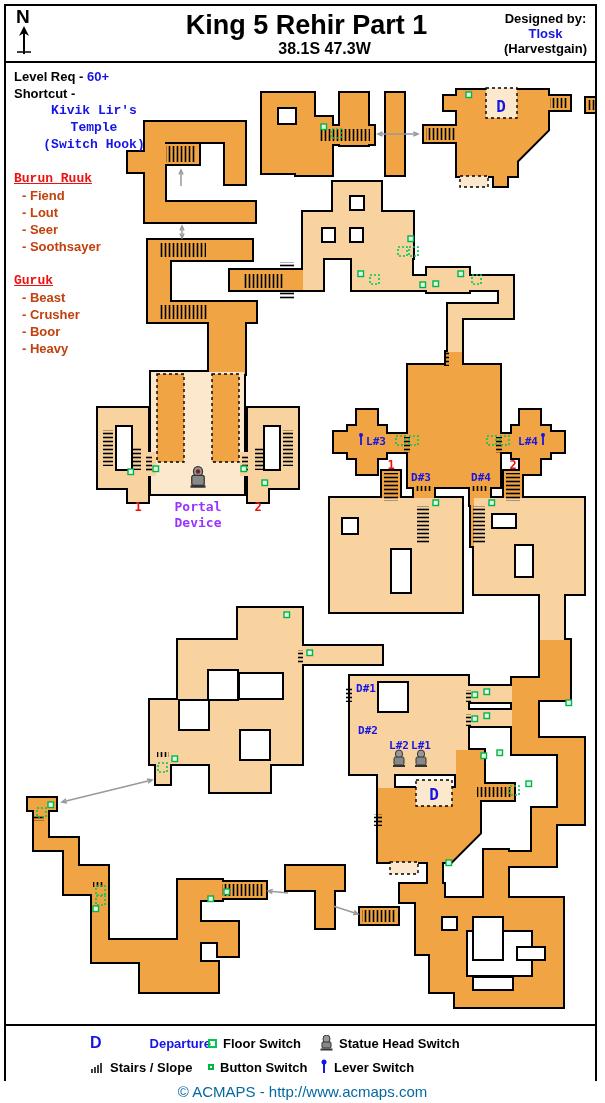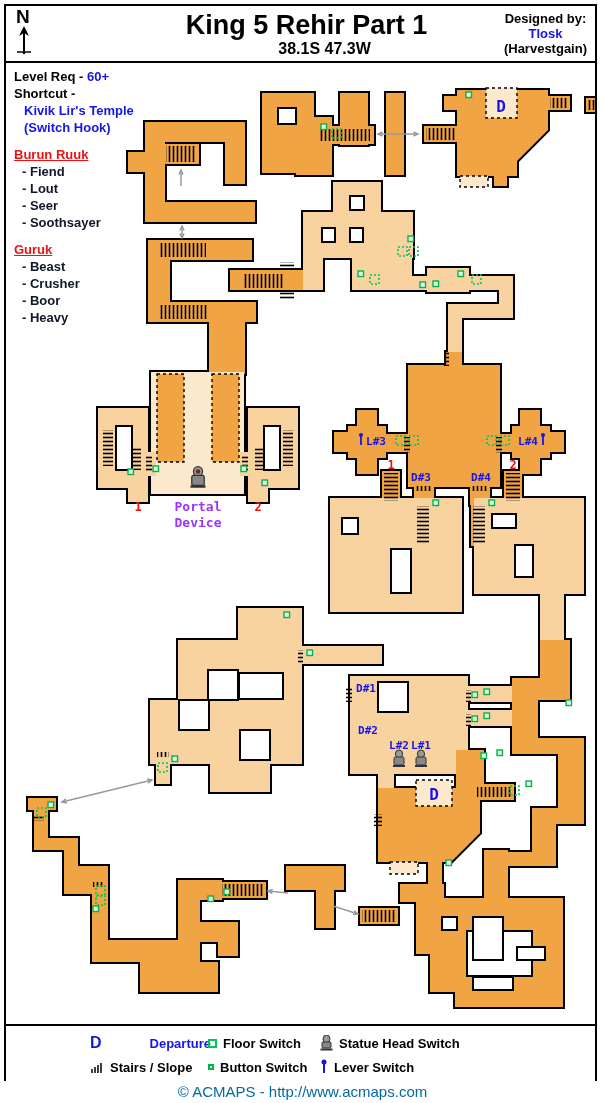--- a/index.html
+++ b/index.html
@@ -8,24 +8,24 @@
   .frame{position:absolute;left:4px;top:4px;width:593px;height:1077px;border:2px solid #000;box-sizing:border-box;background:#fff;}
   .header{position:absolute;left:0;top:0;width:100%;height:55px;border-bottom:2px solid #000;box-sizing:content-box;background:#fff;}
   .title{position:absolute;left:12px;right:0;top:4px;text-align:center;font-size:27px;font-weight:bold;letter-spacing:0px;color:#000;}
   .coords{position:absolute;left:0;right:0;top:34px;text-align:center;font-size:16px;font-weight:bold;color:#000;margin-left:48px;}
   .north{position:absolute;left:10px;top:2px;width:30px;height:50px;}
   .north .n{font-size:19px;font-weight:bold;color:#000;line-height:18px;}
   .designer{position:absolute;right:8px;top:5px;text-align:center;font-size:13px;font-weight:bold;color:#000;line-height:15px;}
   .designer .blue{color:#1515E6;}
   .maparea{position:absolute;left:0;top:57px;width:589px;height:961px;background:#fff;}
   .sideinfo{position:absolute;left:8px;top:62px;width:150px;font-size:13px;font-weight:bold;color:#000;line-height:17px;z-index:5;}
-  .sideinfo .blue{color:#1515E6;}
-  .sideinfo .ind{padding-left:10px;}
-  .faction{color:#EE1111;text-decoration:underline;margin-top:10px;}
-  .member{color:#0f172a;padding-left:8px;}
+  .sideinfo .blue{color:#1515E6;text-align:center;}
+  .sideinfo .ind{padding-left:10px;font-family:Liberation Mono, monospace;}
+  .faction{color:#EE1111;text-decoration:underline;margin-top:17px;font-family:Liberation Mono, monospace;}
+  .member{color:#c2410c;padding-left:8px;}
   .legendbox{position:absolute;left:0;top:1018px;width:589px;height:57px;border-top:2px solid #000;background:#fff;}
   .leg-grid{position:absolute;left:84px;top:8px;display:grid;grid-template-columns:118px 112px auto;grid-row-gap:7px;font-size:13px;font-weight:bold;color:#000;}
   .leg-item{display:flex;align-items:center;gap:6px;white-space:nowrap;}
   .leg-d{color:#1515E6;font-size:16px;font-weight:bold;}
   .leg-dep{color:#1515E6;padding-left:42px;}
   .floor-sw{width:9px;height:9px;border:2px dashed #00C853;box-sizing:border-box;}
   .btn-sw{width:6px;height:6px;border:2px solid #00B44A;background:#E4FFE9;box-sizing:border-box;}
   .footer{position:absolute;left:0;top:1083px;width:605px;text-align:center;font-size:15px;color:#0369a1;font-weight:normal;}
   svg text{font-family:"DejaVu Sans Mono",monospace;font-weight:bold;}
 </style>

